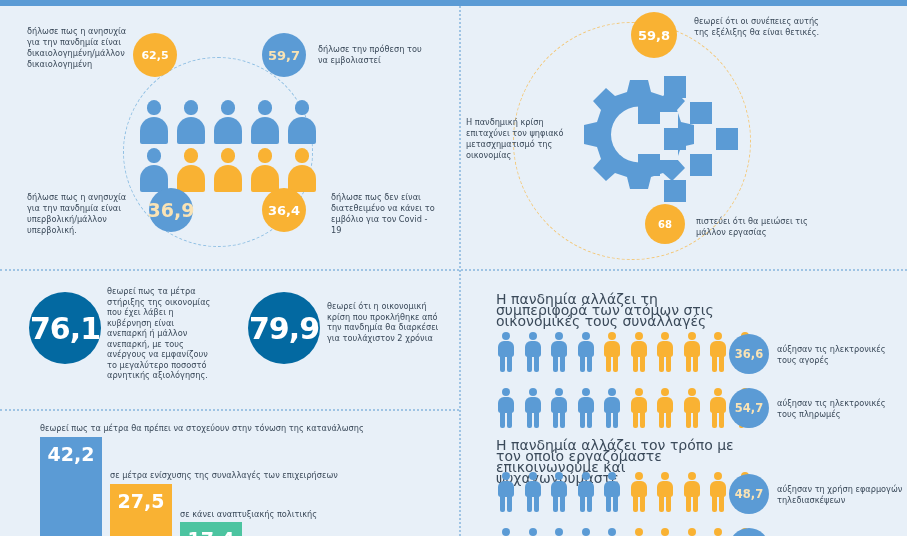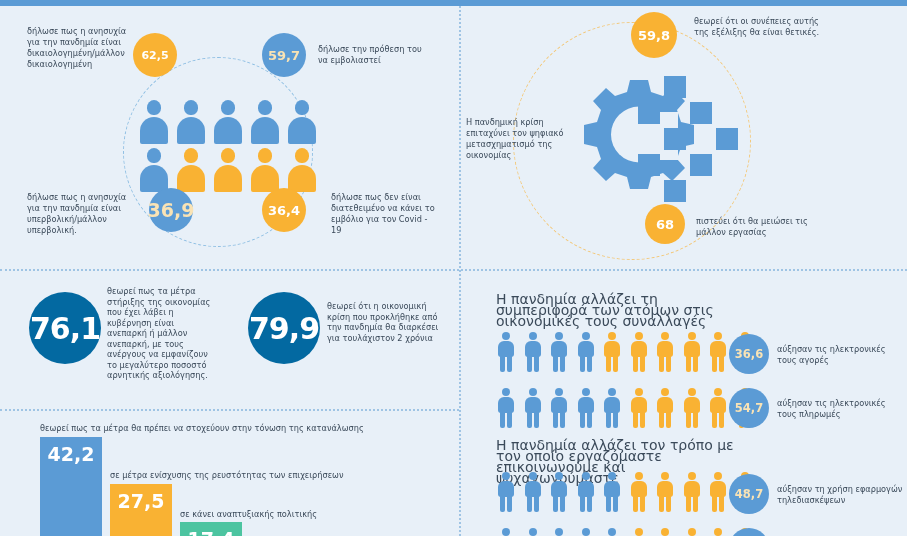--- a/index.html
+++ b/index.html
@@ -150,33 +150,33 @@
     <rect x="70" y="82" width="22" height="22" fill="#5b9bd5"></rect>
     <rect x="96" y="108" width="22" height="22" fill="#5b9bd5"></rect>
   </svg>
 </div>
 
 <div class="lbl" style="left:466px;top:117px;width:100px;">Η πανδημική κρίση επιταχύνει τον ψηφιακό μετασχηματισμό της οικονομίας</div>
 
 <div class="circ orange" style="left:631px;top:12px;width:46px;height:46px;font-size:13px;">59,8</div>
 <div class="lbl" style="left:694px;top:16px;width:135px;">θεωρεί  ότι οι συνέπειες αυτής της εξέλιξης θα είναι θετικές.</div>
 
-<div class="circ orange" style="left:645px;top:204px;width:40px;height:40px;font-size:13px;">68</div>
+<div class="circ orange" style="left:645px;top:204px;width:40px;height:40px;font-size:10px;">68</div>
 <div class="lbl" style="left:696px;top:216px;width:130px;">πιστεύει ότι θα μειώσει τις μάλλον εργασίας</div>
 
 <div class="bigcirc" style="left:29px;top:292px;width:72px;height:72px;">76,1</div>
 <div class="bigtext" style="left:107px;top:286px;width:108px;">θεωρεί πως τα μέτρα στήριξης της οικονομίας που έχει λάβει η κυβέρνηση είναι ανεπαρκή ή μάλλον ανεπαρκή, με τους ανέργους να εμφανίζουν το μεγαλύτερο ποσοστό αρνητικής αξιολόγησης.</div>
 
 <div class="bigcirc" style="left:248px;top:292px;width:72px;height:72px;">79,9</div>
 <div class="bigtext" style="left:327px;top:301px;width:118px;">θεωρεί ότι η οικονομική κρίση που προκλήθηκε από την πανδημία θα διαρκέσει για τουλάχιστον 2 χρόνια</div>
 
 <div class="bar-lbl" style="left:40px;top:423px;width:330px;">θεωρεί πως τα μέτρα θα πρέπει να στοχεύουν στην τόνωση της κατανάλωσης</div>
 <div class="bar" style="left:40px;top:437px;width:62px;height:99px;background:#5b9bd5;">42,2</div>
 
-<div class="bar-lbl" style="left:110px;top:470px;width:290px;">σε  μέτρα ενίσχυσης της ρευστότητας των επιχειρήσεων</div>
+<div class="bar-lbl" style="left:110px;top:470px;width:290px;">σε  μέτρα ενίσχυσης της συναλλαγές των επιχειρήσεων</div>
 <div class="bar" style="left:110px;top:484px;width:62px;height:52px;background:#f9b233;">27,5</div>
 
 <div class="bar-lbl" style="left:180px;top:509px;width:250px;">σε κάνει αναπτυξιακής πολιτικής</div>
 <div class="bar" style="left:180px;top:522px;width:62px;height:14px;background:#4cc4a0;overflow:hidden;">17,4</div>
 
 <div class="sec-title" style="left:496px;top:294px;width:230px;">Η πανδημία αλλάζει τη συμπεριφορά των ατόμων στις οικονομικές τους συναλλαγές</div>
 
 <div class="fig-row" style="left:497px;top:332px;">
   <div class="figure f-blue">
       <span class="f-head"></span>

